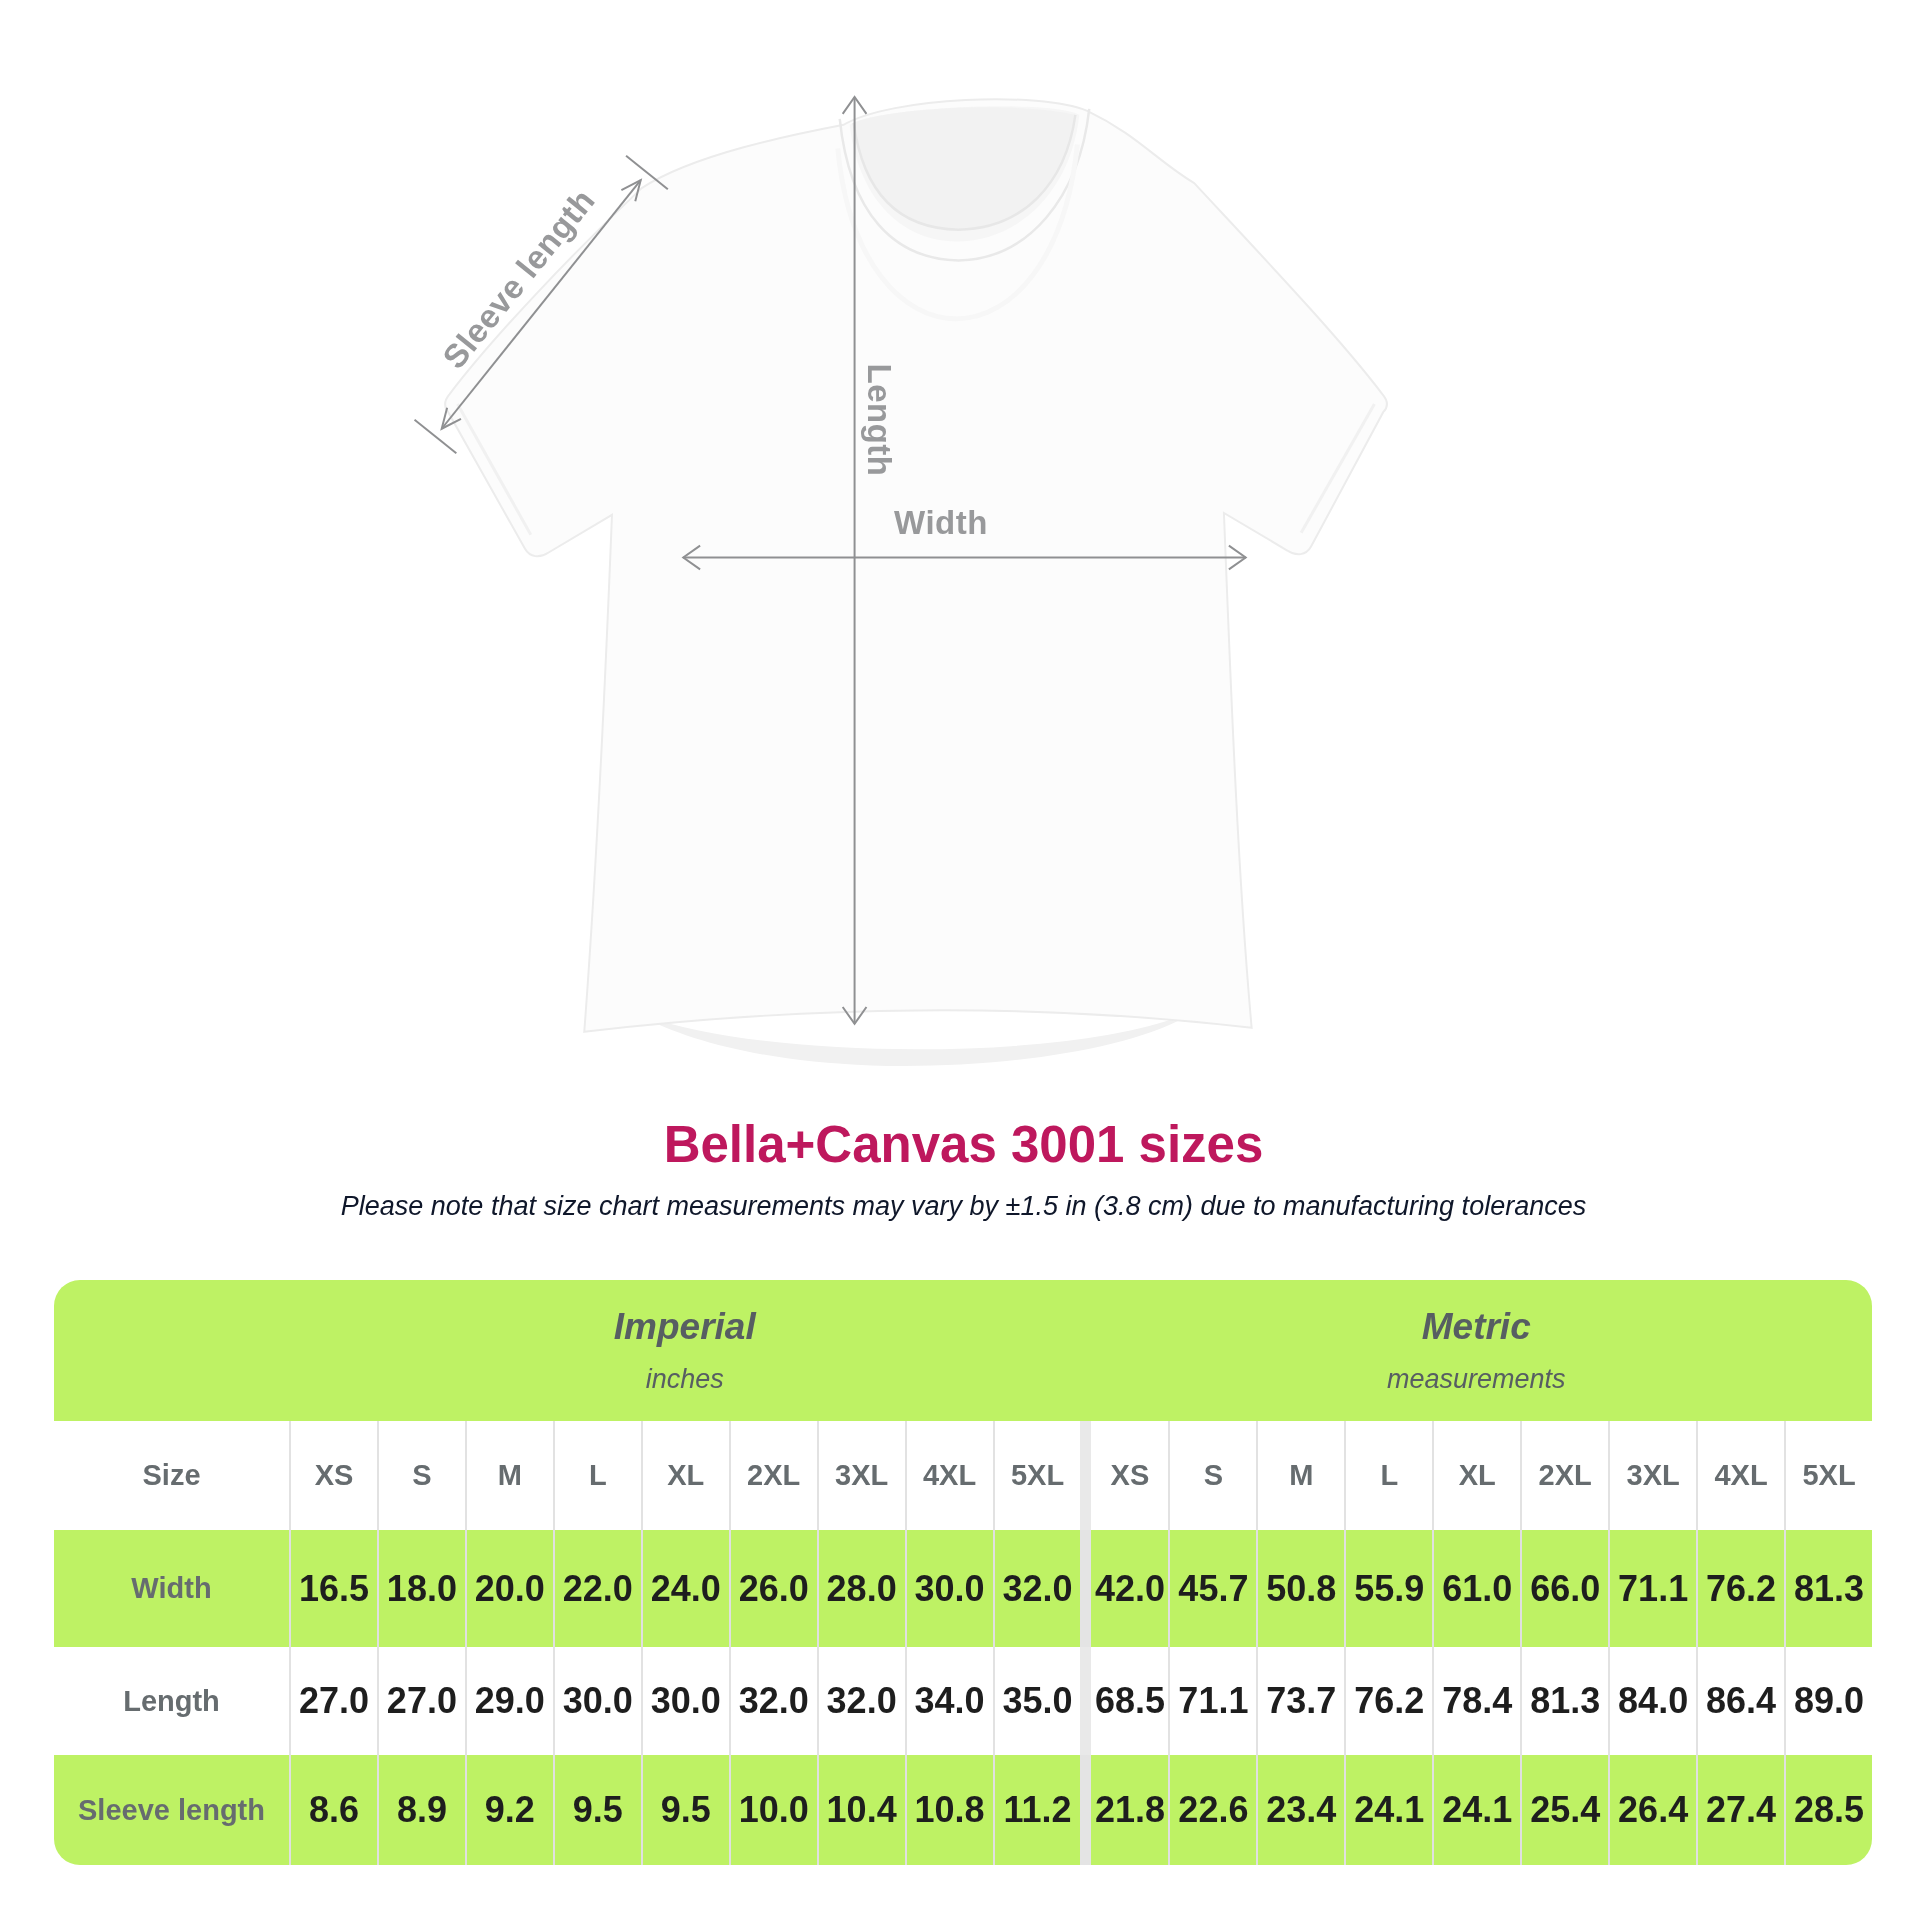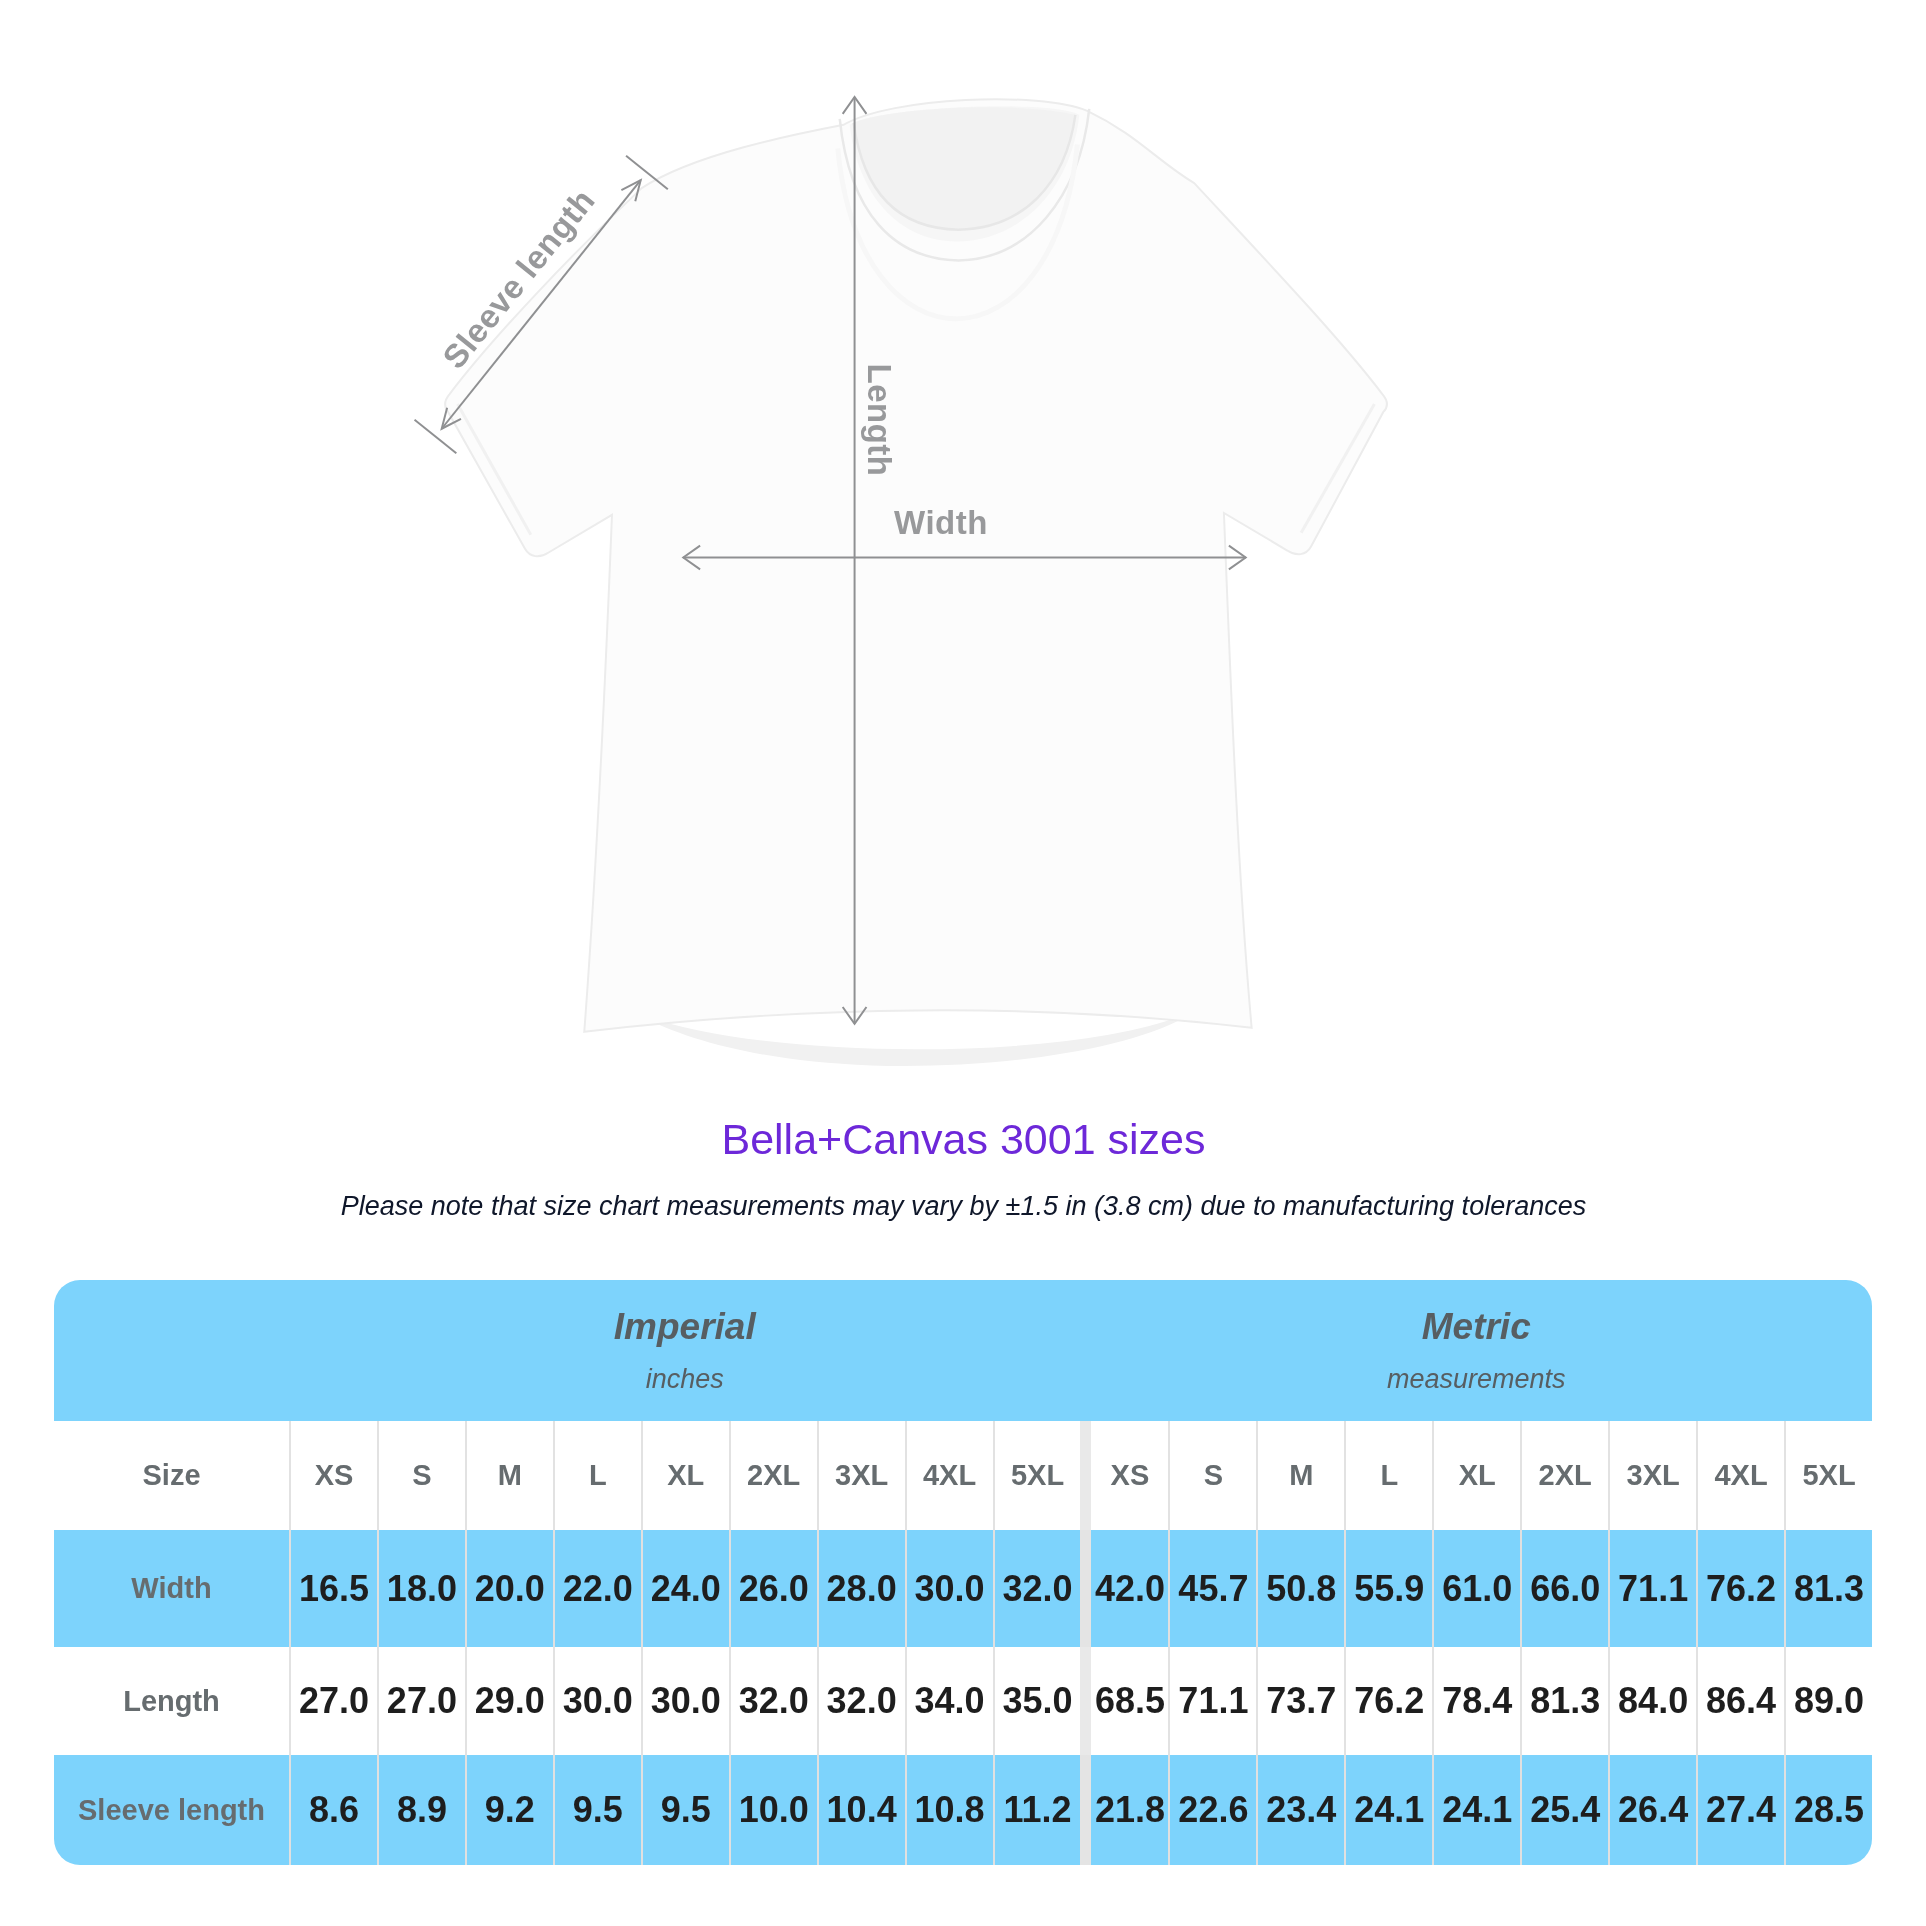--- a/index.html
+++ b/index.html
@@ -9,27 +9,27 @@
 
   
   .shirt-svg { position:absolute; left:0; top:0; }
   .ann { position:absolute; font-weight:bold; color:#98999b; white-space:nowrap; font-size:33px; letter-spacing:0.5px; }
   .ann-sleeve { left:519px; top:279px; transform:translate(-50%,-50%) rotate(-51deg); }
   .ann-length { left:879px; top:420px; transform:translate(-50%,-50%) rotate(90deg); }
   .ann-width  { left:941px; top:523px; transform:translate(-50%,-50%); }
 
   
   .page-title { position:absolute; top:1115px; left:0; width:100%; text-align:center;
-                font-size:43px; font-weight:normal; color:#6d28d9; }
+                font-size:51px; font-weight:bold; color:#be185d; }
   .page-note  { position:absolute; top:1191px; left:0; width:100%; text-align:center;
                 font-size:27px; font-style:italic; color:#0f172a; }
 
   
   .size-table { position:absolute; left:54px; top:1280px; width:1818px;
-                background:#7dd3fc; border-radius:26px; overflow:hidden;text-align:right; }
+                background:#bef264; border-radius:26px; overflow:hidden;text-align:right; }
   .trow { display:grid; grid-template-columns:235px repeat(18,1fr); align-items:stretch; }
   .group-row { height:141px; }
   .r-size  { height:109px; }
   .r-width { height:117px; }
   .r-len   { height:108px; }
   .r-slv   { height:110px; }
 
   .gcell { display:flex; flex-direction:column; align-items:center; justify-content:center; }
   .gcell.group { grid-column: span 9; }
   .gtitle { font-size:37px; font-weight:bold; font-style:italic; color:#575e62; }

